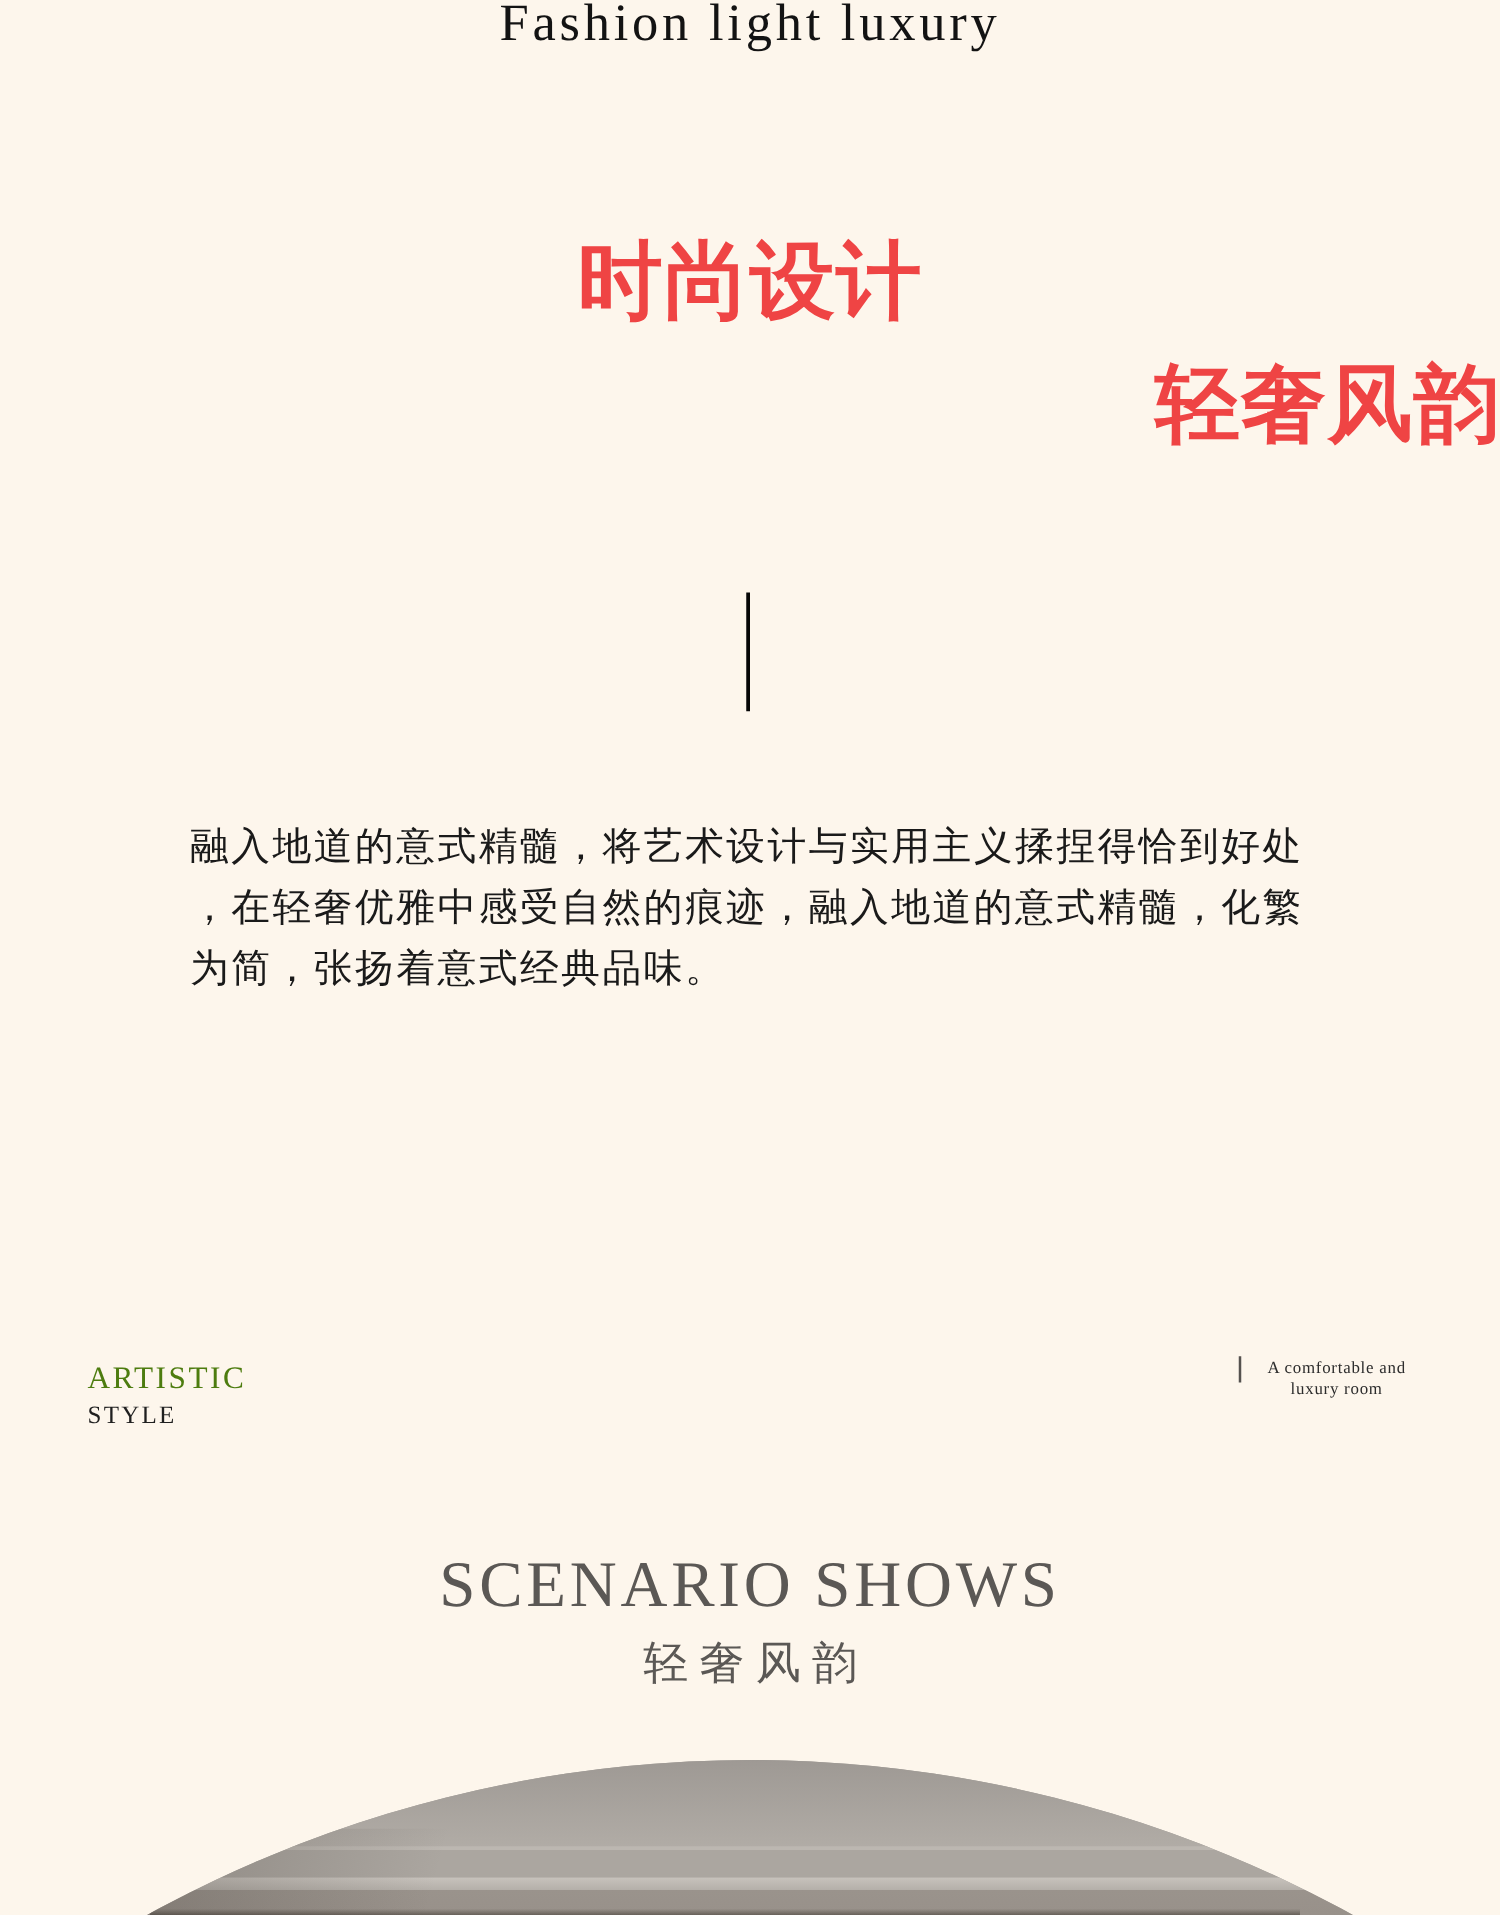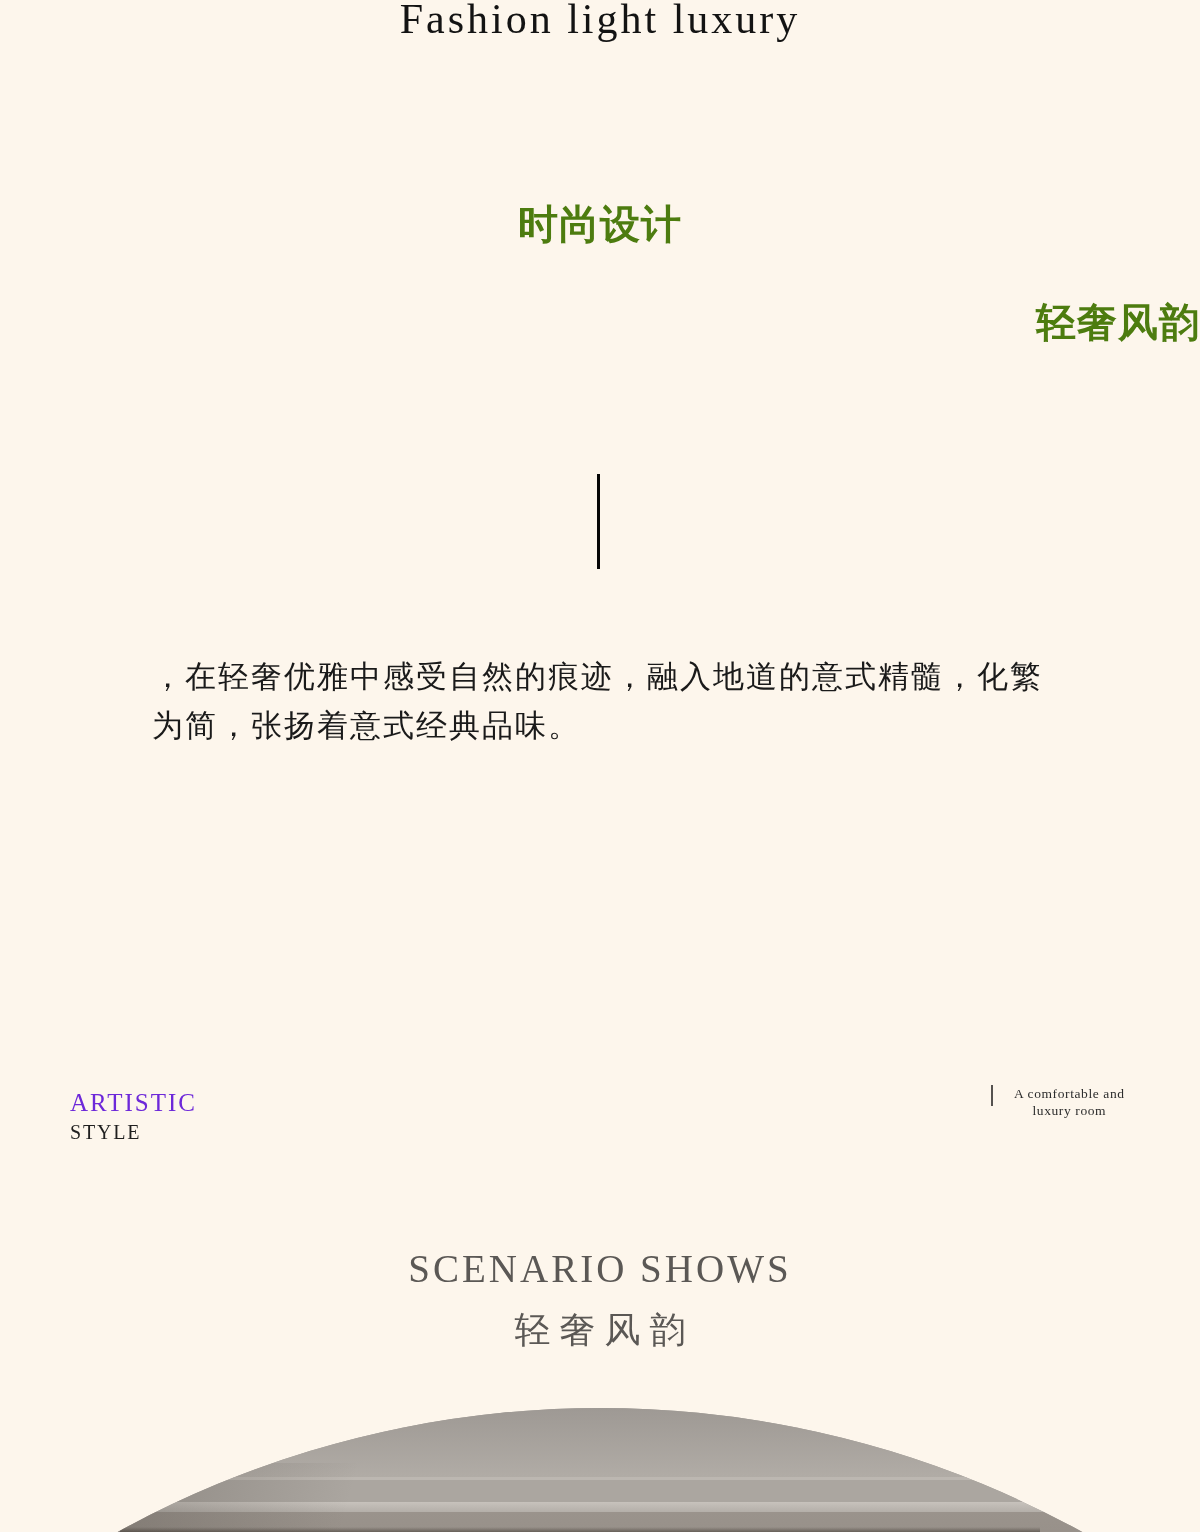--- a/index.html
+++ b/index.html
@@ -20,23 +20,23 @@
     font-size: 42px; line-height: 52px;
     letter-spacing: 3px;
     color: #131313;
     font-weight: 400;
     white-space: nowrap;
   }
 
   .hero-line {
     left: 0; width: 100%;
     text-align: center;
-    font-size: 40px; line-height: 60px;
+    font-size: 68px; line-height: 60px;
     font-weight: 700;
-    color: #4d7c0f;
+    color: #ef4444;
     letter-spacing: 1px;
     white-space: nowrap;
   }
   .hero-line1 { top: 195px; }
   .hero-line2 { top: 293px; text-align: right; }
 
   .divider-line {
     left: 597px; top: 474px;
     width: 3px; height: 95px;
     background: #060606;
@@ -47,21 +47,21 @@
     width: 920px;
     font-size: 31px; line-height: 49px;
     letter-spacing: 2px;
     color: #1a1a1a;
   }
   .intro-line { white-space: pre; }
 
   .artistic { left: 70px; top: 1089px; }
   .artistic-title {
     font-size: 25px; letter-spacing: 2px;
-    color: #6d28d9; line-height: 28px;
+    color: #4d7c0f; line-height: 28px;
   }
   .artistic-subtitle {
     font-size: 20px; letter-spacing: 1.8px;
     color: #1f1f1f; line-height: 17px;
     margin-top: 7px;
   }
 
   .note-bar {
     left: 991px; top: 1085px;
     width: 2px; height: 21px;
@@ -71,21 +71,21 @@
     left: 1014px; top: 1086px;
     font-size: 13.5px; line-height: 16.5px;
     letter-spacing: 0.6px;
     color: #2c2c2c;
   }
   .note-line { white-space: pre; text-align: center; }
 
   .scenario-en {
     top: 1245px; left: 0; width: 100%;
     text-align: center;
-    font-size: 39px; line-height: 48px;
+    font-size: 52px; line-height: 48px;
     letter-spacing: 3px;
     color: #5b5855;
     white-space: nowrap;
   }
   .scenario-cn {
     top: 1308px; left: 0; width: 100%;
     text-align: center;
     font-size: 36px; line-height: 44px;
     letter-spacing: 9px;
     text-indent: 9px;
@@ -141,20 +141,21 @@
 <div class="page">
 
   <div class="abs tagline">Fashion light luxury</div>
 
   <div class="abs hero-line hero-line1">时尚设计</div>
   <div class="abs hero-line hero-line2">轻奢风韵</div>
 
   <div class="abs divider-line"></div>
 
   <div class="abs intro">
+    <div class="intro-line">融入地道的意式精髓，将艺术设计与实用主义揉捏得恰到好处</div>
     <div class="intro-line">，在轻奢优雅中感受自然的痕迹，融入地道的意式精髓，化繁</div>
     <div class="intro-line">为简，张扬着意式经典品味。</div>
   </div>
 
   <div class="abs artistic">
     <div class="artistic-title">ARTISTIC</div>
     <div class="artistic-subtitle">STYLE</div>
   </div>
 
   <div class="abs note-bar"></div>

